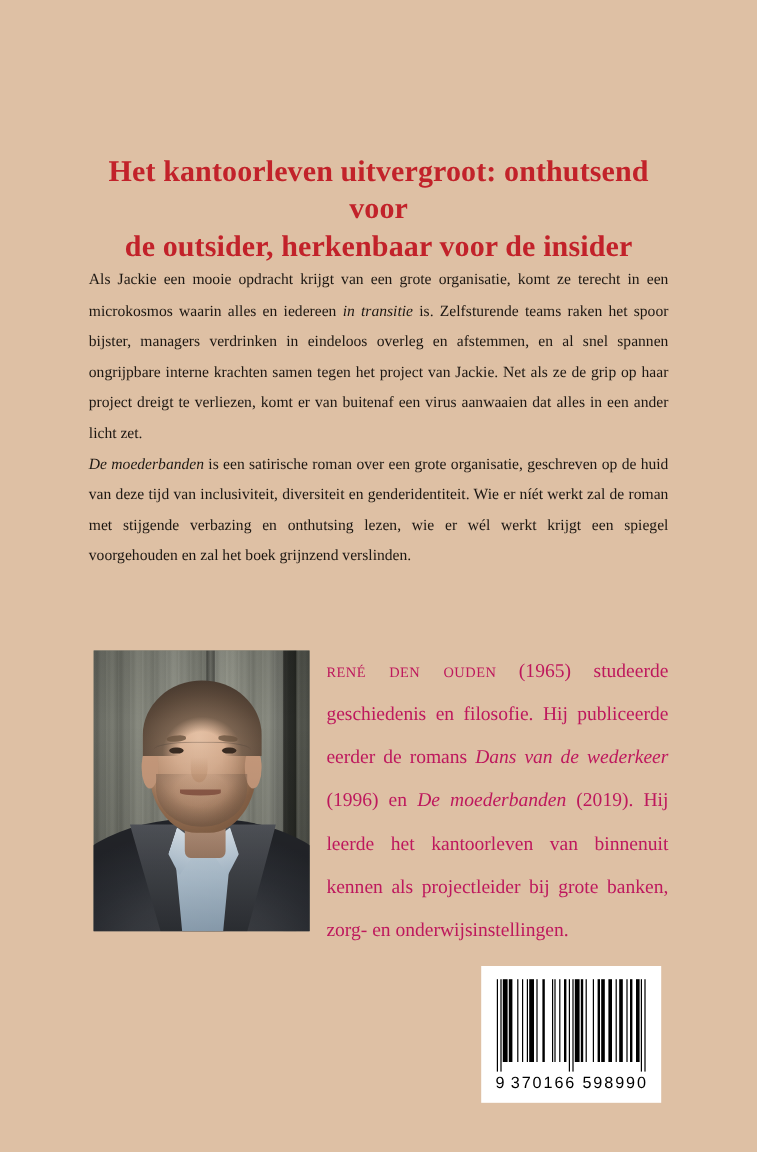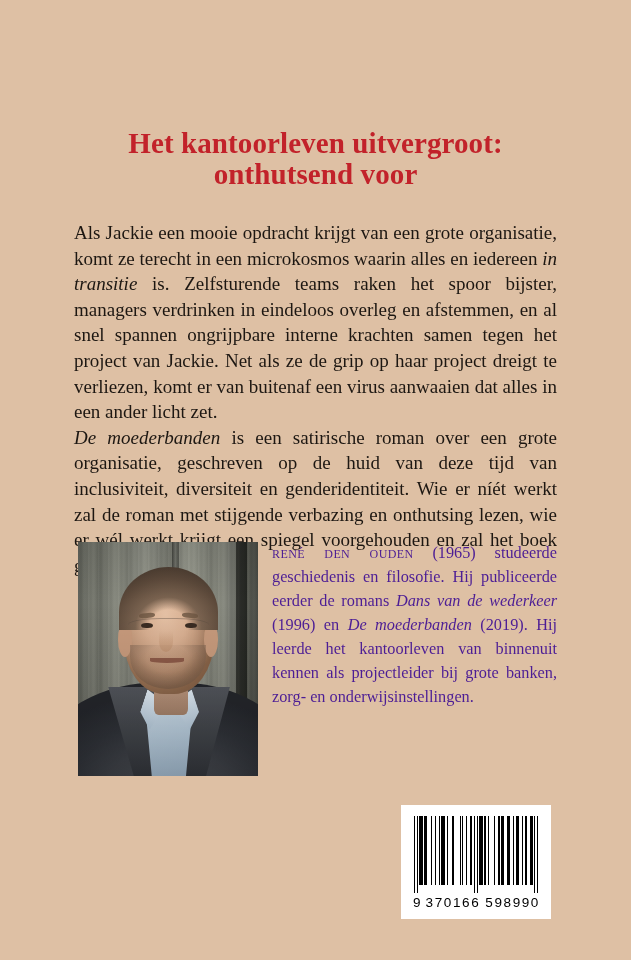--- a/index.html
+++ b/index.html
@@ -24,33 +24,33 @@
   
   .headline {
     position: absolute;
     left: 74px;
     top: 128px;
     width: 483px;
     text-align: center;
     color: #c2222a;
     font-family: "Liberation Serif", serif;
     font-weight: bold;
-    font-size: 29px;
+    font-size: 25px;
     line-height: 31px;
     letter-spacing: 0.1px;
   }
 
   
   .blurb {
     position: absolute;
     left: 74px;
     top: 220px;
     width: 483px;
     color: #1d1712;
-    font-size: 19px;
+    font-size: 13px;
     line-height: 25.6px;
     text-align: justify;
     text-justify: inter-word;
   }
   .blurb p {
     margin: 0;
   }
   .blurb i {
     font-style: italic;
   }
@@ -245,23 +245,23 @@
     inset: 0;
     background: linear-gradient(180deg, rgba(0,0,0,.10) 0%, rgba(0,0,0,0) 26%, rgba(0,0,0,.16) 100%);
   }
 
   
   .bio {
     position: absolute;
     left: 272px;
     top: 541px;
     width: 285px;
-    color: #4c1d95;
+    color: #be185d;
     font-size: 16.3px;
-    line-height: 24px;
+    line-height: 36px;
     text-align: justify;
     text-justify: inter-word;
   }
   .bio p { margin: 0; }
   .bio .smallcaps {
     font-variant: small-caps;
     text-transform: lowercase;
     letter-spacing: 0.4px;
     font-size: 17px;
   }
@@ -316,20 +316,21 @@
     letter-spacing: .1px;
   }
 </style>
 </head>
 <body>
 
 <div class="cover">
 
   <div class="headline">
     <div>Het kantoorleven uitvergroot: onthutsend voor</div>
+    <div>de outsider, herkenbaar voor de insider</div>
   </div>
 
   <div class="blurb">
     <p><span>Als Jackie een mooie opdracht krijgt van een grote organisatie, komt ze terecht in een microkosmos waarin alles en iedereen </span><i>in transitie</i><span> is. Zelfsturende teams raken het spoor bijster, managers verdrinken in eindeloos overleg en afstemmen, en al snel spannen ongrijpbare interne krachten samen tegen het project van Jackie. Net als ze de grip op haar project dreigt te verliezen, komt er van buitenaf een virus aanwaaien dat alles in een ander licht zet.</span></p>
     <p><i>De moederbanden</i><span> is een satirische roman over een grote organisatie, geschreven op de huid van deze tijd van inclusiviteit, diversiteit en genderidentiteit. Wie er níét werkt zal de roman met stijgende verbazing en onthutsing lezen, wie er wél werkt krijgt een spiegel voorgehouden en zal het boek grijnzend verslinden.</span></p>
   </div>
 
   <div class="photo-frame">
     <div class="photo">
       <div class="wood"></div>

